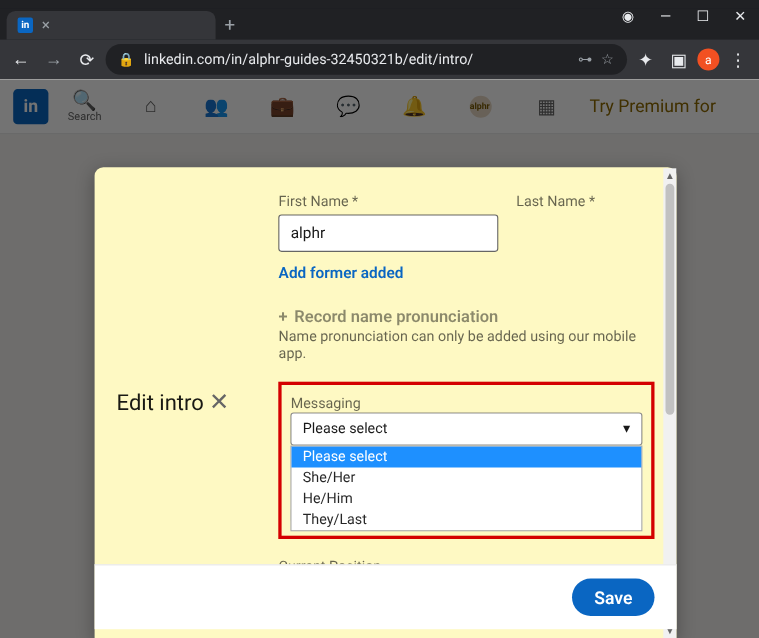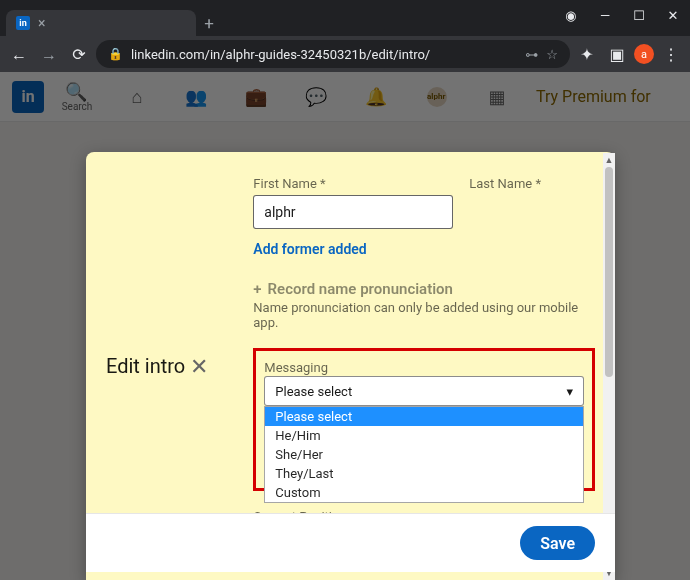--- a/index.html
+++ b/index.html
@@ -161,24 +161,23 @@
 
       <div class="highlight-box">
         <span class="label">Messaging</span>
         <div class="select-wrap">
           <div class="select">
             <span>Please select</span>
             <span>▾</span>
           </div>
           <div class="dropdown">
             <div class="opt sel">Please select</div>
+            <div class="opt">She/Her</div>
             <div class="opt">He/Him</div>
-            <div class="opt">She/Her</div>
             <div class="opt">They/Last</div>
-            <div class="opt">Custom</div>
           </div>
         </div>
         <div class="textarea-bottom">
             <div class="resize-handle"></div>
           </div>
       </div>
 
       <div class="pos-label">Current Position</div>
       <div class="select" style="margin-top:4px">
         

